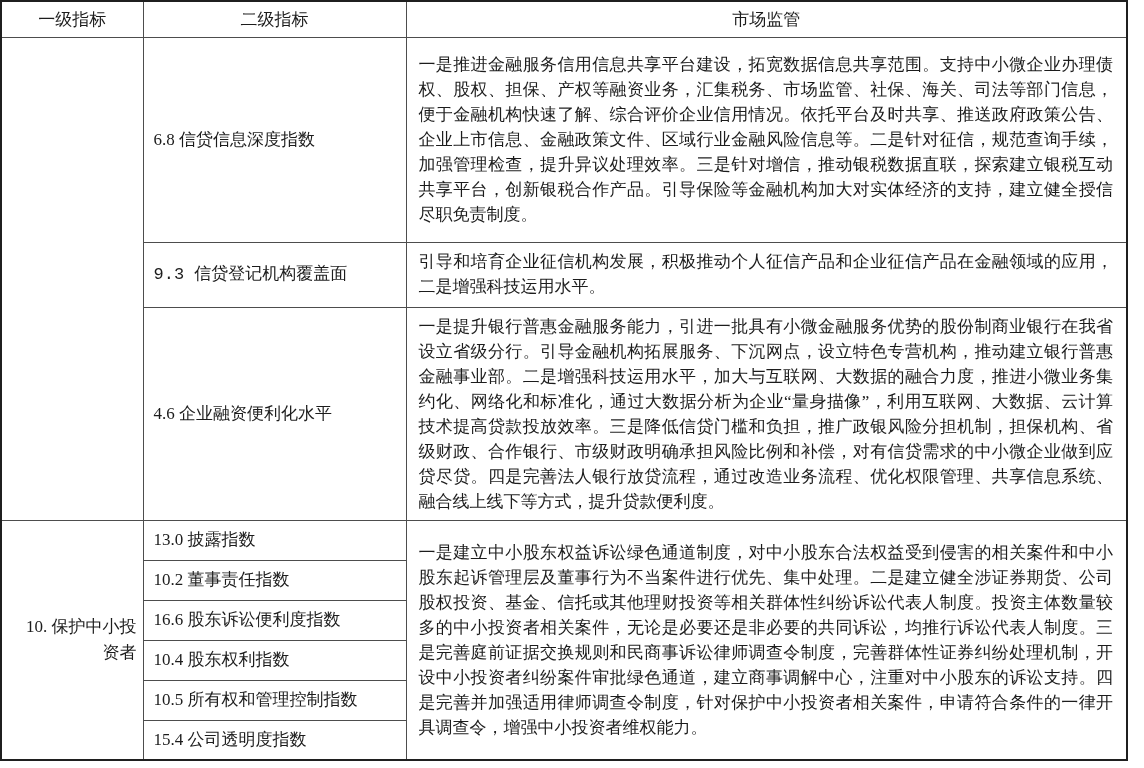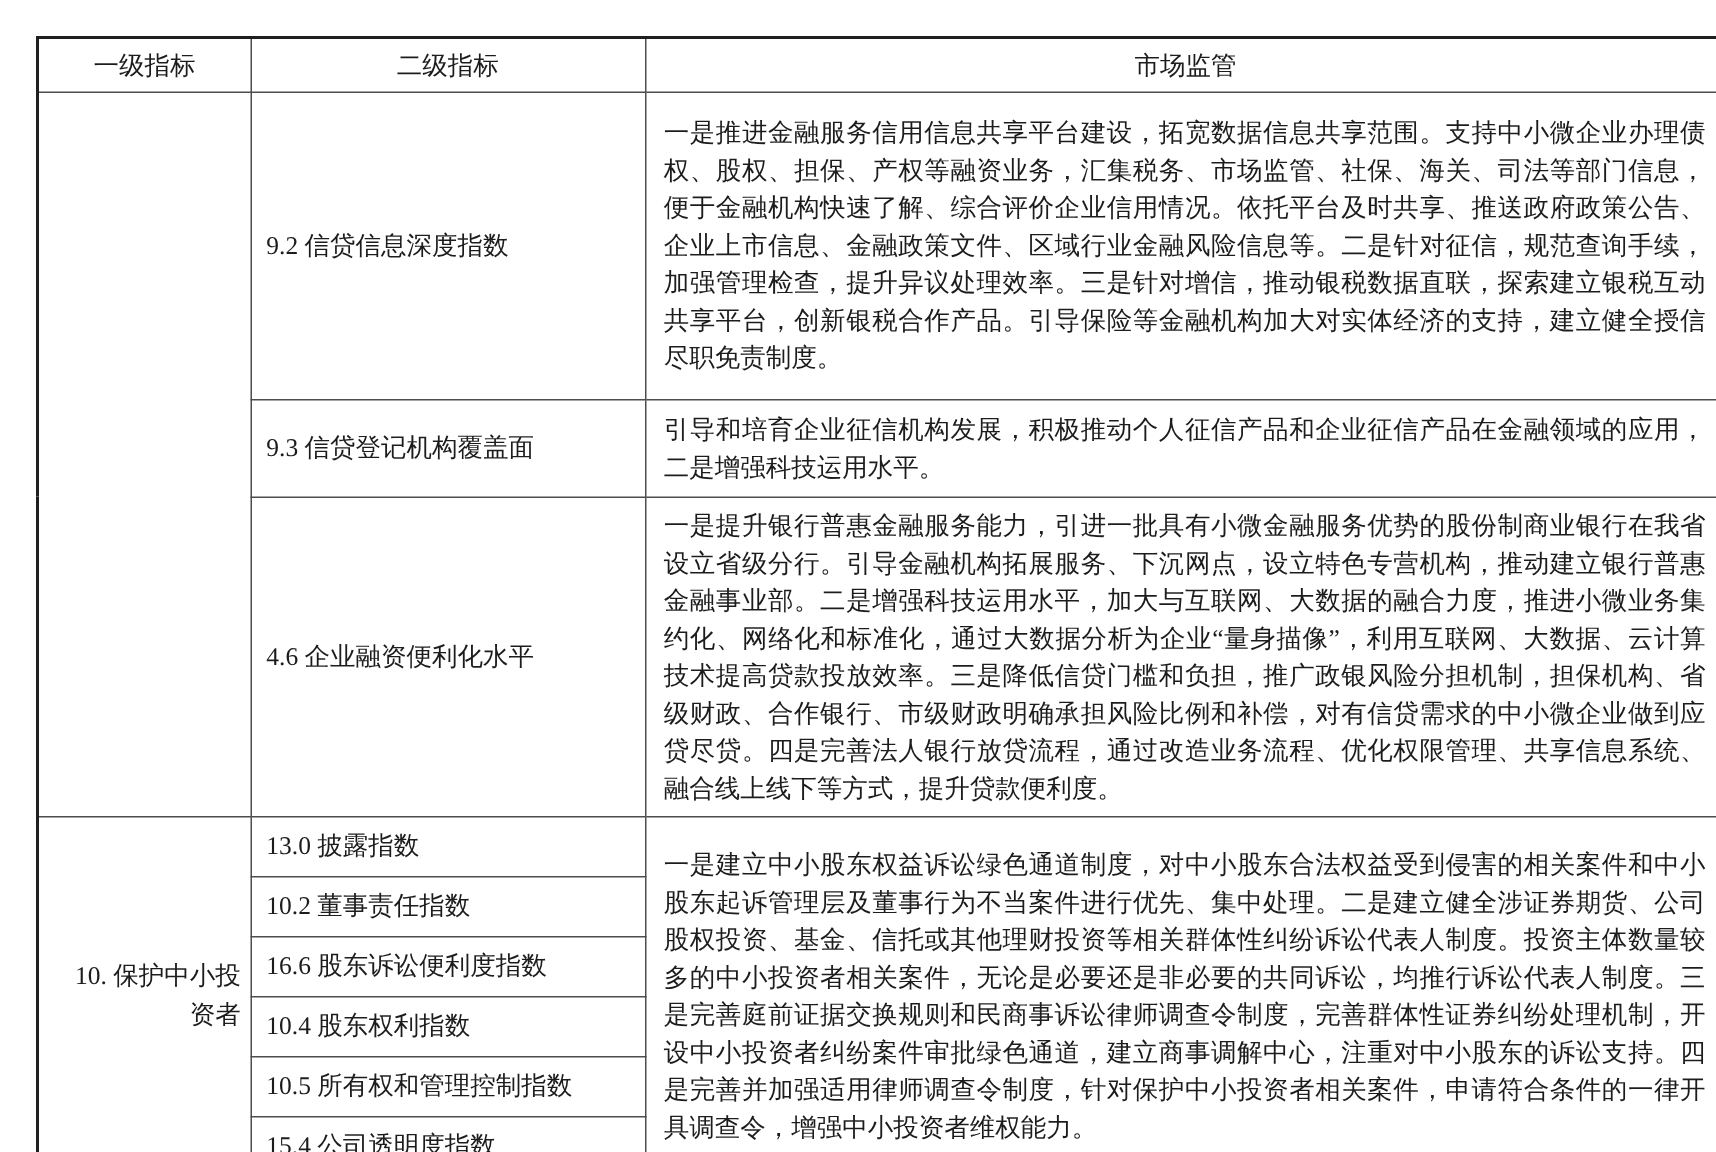--- a/index.html
+++ b/index.html
@@ -10,21 +10,21 @@
   body {
     width: 1144px;
     height: 768px;
     font-family: "Liberation Serif", "DejaVu Serif", serif;
     color: #1c1c1c;
   }
   .page {
     box-sizing: border-box;
     width: 1144px;
     height: 616px;
-    padding: 24px;
+    padding: 0;
   }
   table.doc-table {
     width: 1128px;
     border-collapse: collapse;
     table-layout: fixed;
     border: 2px solid #1f1f1f;
   }
   .doc-table th,
   .doc-table td {
     border: 1px solid #4d4d4d;
@@ -57,21 +57,21 @@
   }
   
   td.c3 {
     vertical-align: middle;
     text-align: justify;
     text-justify: inter-character;
     padding: 6px 13px 6px 12px;
     line-height: 25px;
   }
   tr.r-92  { height: 205px; }
-  tr.r-93  { height: 65px;  }
+  tr.r-93  { height: 65px; font-family: Liberation Mono, monospace;  }
   tr.r-94  { height: 204px; }
   tr.r-10x { height: 40px;  }
 </style>
 </head>
 <body>
 
 <div class="page">
   <table class="doc-table">
     <colgroup>
       <col style="width:142px">
@@ -82,21 +82,21 @@
       <tr>
         <th>一级指标</th>
         <th>二级指标</th>
         <th>市场监管</th>
       </tr>
     </thead>
     <tbody>
 
       <tr class="r-92">
         <td class="c1" rowspan="3"></td>
-        <td class="c2">9.2 信贷信息深度指数</td>
+        <td class="c2">6.8 信贷信息深度指数</td>
         <td class="c3">一是推进金融服务信用信息共享平台建设，拓宽数据信息共享范围。支持中小微企业办理债权、股权、担保、产权等融资业务，汇集税务、市场监管、社保、海关、司法等部门信息，便于金融机构快速了解、综合评价企业信用情况。依托平台及时共享、推送政府政策公告、企业上市信息、金融政策文件、区域行业金融风险信息等。二是针对征信，规范查询手续，加强管理检查，提升异议处理效率。三是针对增信，推动银税数据直联，探索建立银税互动共享平台，创新银税合作产品。引导保险等金融机构加大对实体经济的支持，建立健全授信尽职免责制度。</td>
       </tr>
       <tr class="r-93">
         <td class="c2">9.3 信贷登记机构覆盖面</td>
         <td class="c3">引导和培育企业征信机构发展，积极推动个人征信产品和企业征信产品在金融领域的应用，二是增强科技运用水平。</td>
       </tr>
       <tr class="r-94">
         <td class="c2">4.6 企业融资便利化水平</td>
         <td class="c3">一是提升银行普惠金融服务能力，引进一批具有小微金融服务优势的股份制商业银行在我省设立省级分行。引导金融机构拓展服务、下沉网点，设立特色专营机构，推动建立银行普惠金融事业部。二是增强科技运用水平，加大与互联网、大数据的融合力度，推进小微业务集约化、网络化和标准化，通过大数据分析为企业“量身描像”，利用互联网、大数据、云计算技术提高贷款投放效率。三是降低信贷门槛和负担，推广政银风险分担机制，担保机构、省级财政、合作银行、市级财政明确承担风险比例和补偿，对有信贷需求的中小微企业做到应贷尽贷。四是完善法人银行放贷流程，通过改造业务流程、优化权限管理、共享信息系统、融合线上线下等方式，提升贷款便利度。</td>
       </tr>

